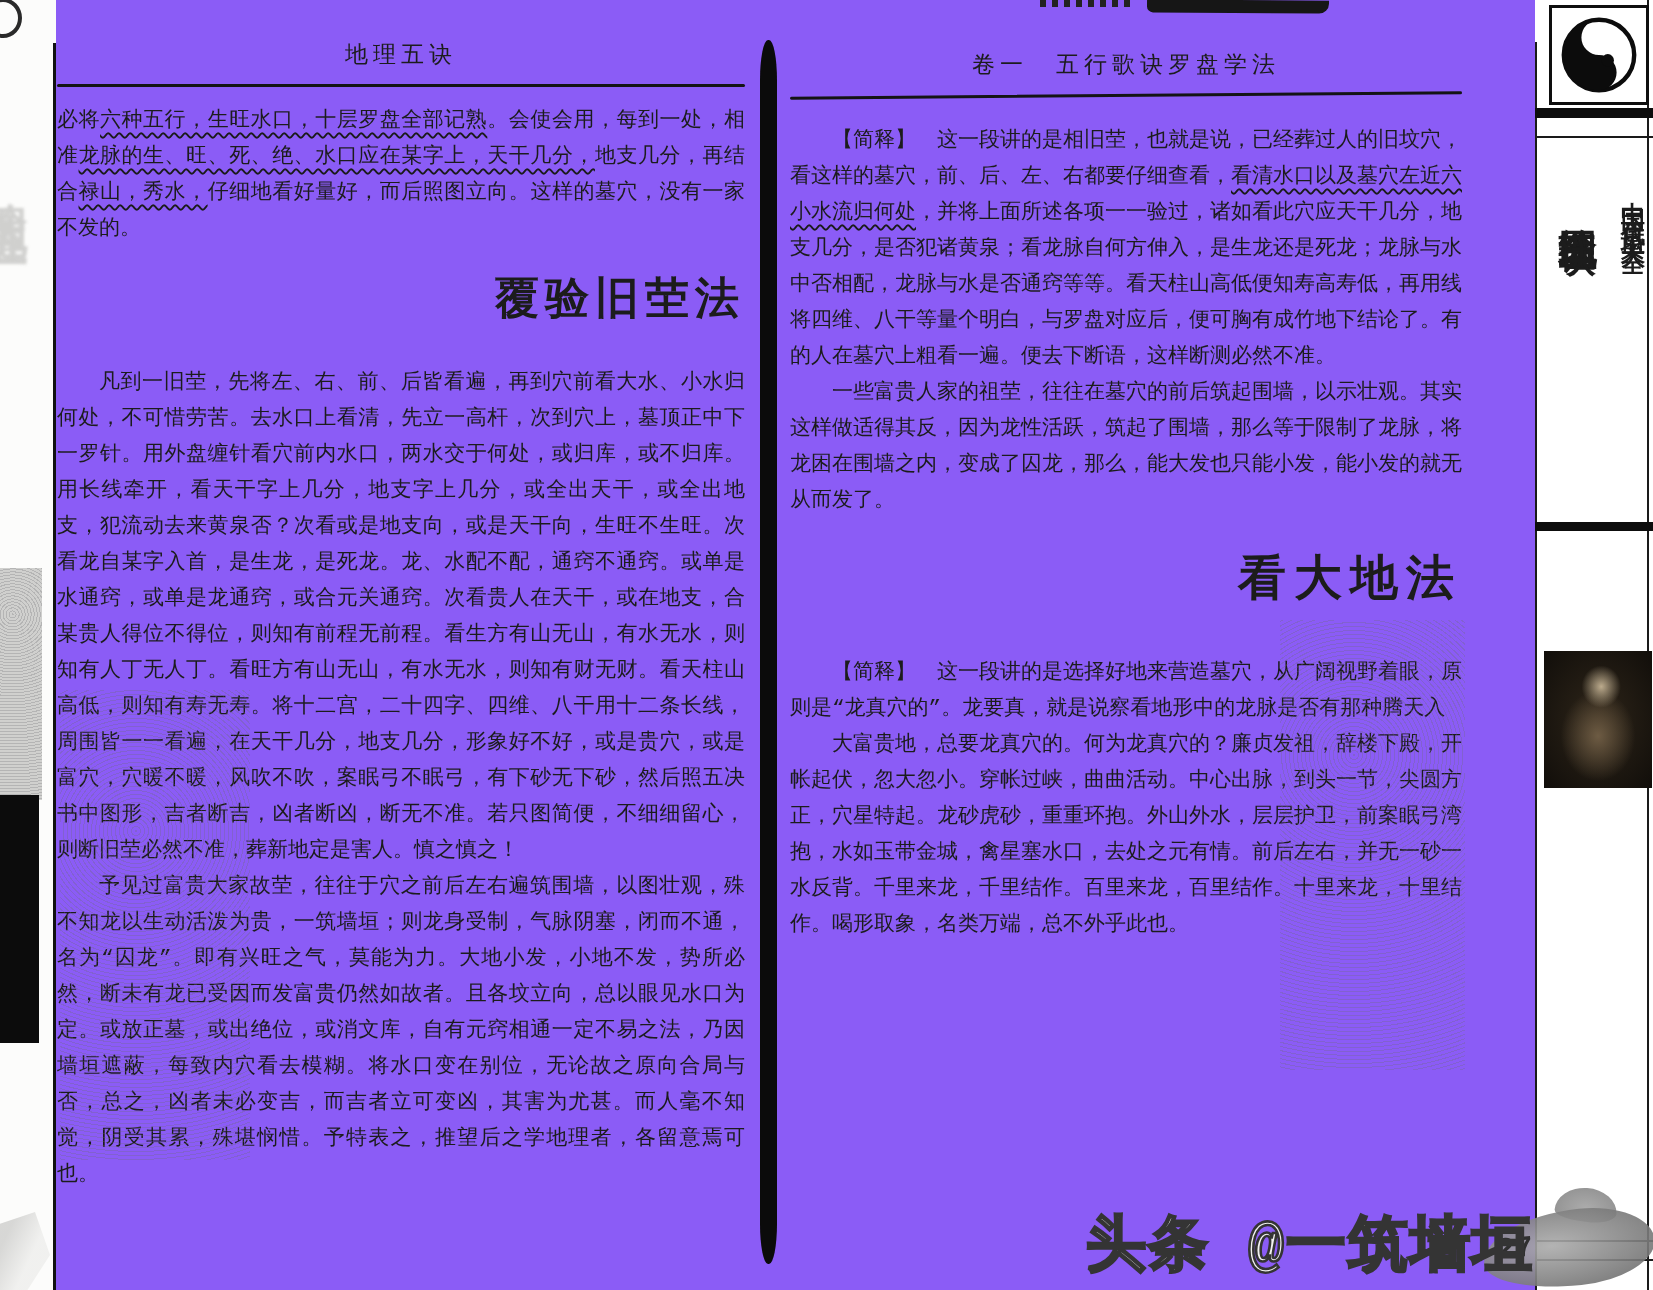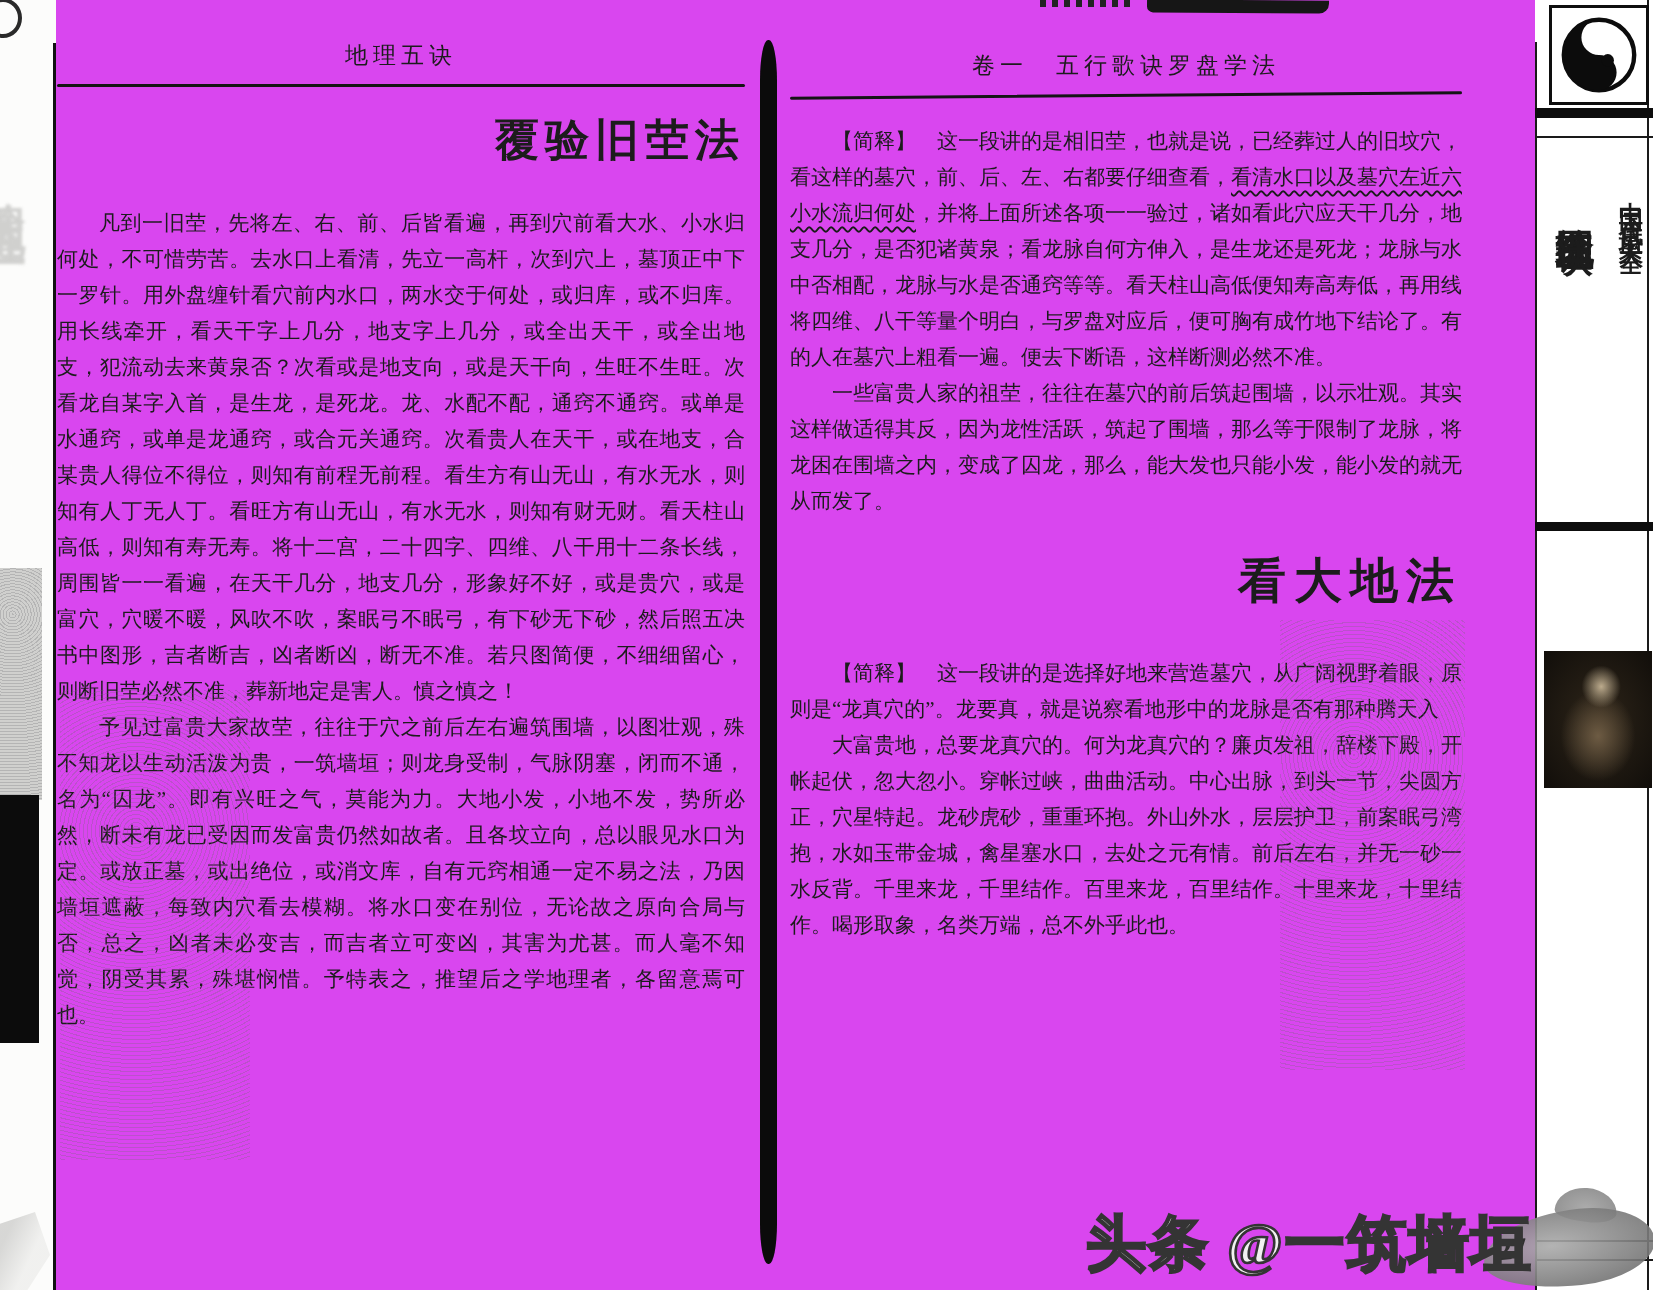--- a/index.html
+++ b/index.html
@@ -1,18 +1,18 @@
 <!DOCTYPE html>
 <html><head>
 <meta charset="utf-8">
 <style>
   html,body{margin:0;padding:0;background:#e8e8e4;}
   #canvas{
-    position:relative;width:1653px;height:1290px;background:#d946ef;
-    overflow:hidden;font-family:Liberation Serif, serif;color:#1c1c1c;
+    position:relative;width:1653px;height:1290px;background:#8b5cf6;
+    overflow:hidden;font-family:Liberation Mono, monospace;color:#1c1c1c;
   }
   
   .edge-strip{position:absolute;left:0;top:0;width:56px;height:1290px;background:#fcfcfb;overflow:hidden;}
   .edge-vline{position:absolute;left:53px;top:43px;width:3px;height:1247px;background:#111;}
   .edge-circle{position:absolute;left:-16px;top:-2px;width:30px;height:32px;border:4px solid #2a2a2a;border-radius:50%;}
   .edge-ghost{position:absolute;left:-26px;top:168px;writing-mode:vertical-rl;text-orientation:upright;
     font-size:44px;font-weight:700;color:#c2c2c0;filter:blur(1.5px);opacity:.75;letter-spacing:6px;}
   .edge-noise{position:absolute;left:0;top:568px;width:42px;height:232px;opacity:.5;
     background:repeating-radial-gradient(circle at 30% 20%, #6f6f6f 0 1px, transparent 1px 3px),#a5a5a3;filter:blur(.7px);}
   .edge-black{position:absolute;left:0;top:795px;width:39px;height:248px;background:#0c0c0c;}
@@ -91,20 +91,21 @@
     <div class="edge-foot"></div>
     <div class="edge-vline"></div>
   </div>
 
   <div class="smudge-dashes"></div>
   <div class="smudge-bar"></div>
 
   <div class="page page-left">
     <h1 class="running-head">地理五诀</h1>
     <div class="head-rule"></div>
+    <p class="body-p intro"><span>必将</span><span class="wavy">六种五行，生旺水口，十层罗盘全部记熟</span><span>。会使会用，每到一处，相准</span><span class="wavy">龙脉的生、旺、死、绝、水口应在某字上，天干几分，</span><span>地支几分，再结合</span><span class="wavy">禄山，秀水，</span><span>仔细地看好量好，而后照图立向。这样的墓穴，没有一家不发的。</span></p>
     <h2 class="sect-title">覆验旧茔法</h2>
     <p class="body-p ind"><span>凡到一旧茔，先将左、右、前、后皆看遍，再到穴前看大水、小水归何处，不可惜劳苦。去水口上看清，先立一高杆，次到穴上，墓顶正中下一罗针。用外盘缠针看穴前内水口，两水交于何处，或归库，或不归库。用长线牵开，看天干字上几分，地支字上几分，或全出天干，或全出地支，犯流动去来黄泉否？次看或是地支向，或是天干向，生旺不生旺。次看龙自某字入首，是生龙，是死龙。龙、水配不配，通窍不通窍。或单是水通窍，或单是龙通窍，或合元关通窍。次看贵人在天干，或在地支，合某贵人得位不得位，则知有前程无前程。看生方有山无山，有水无水，则知有人丁无人丁。看旺方有山无山，有水无水，则知有财无财。看天柱山高低，则知有寿无寿。将十二宫，二十四字、四维、八干用十二条长线，周围皆一一看遍，在天干几分，地支几分，形象好不好，或是贵穴，或是富穴，穴暖不暖，风吹不吹，案眠弓不眠弓，有下砂无下砂，然后照五决书中图形，吉者断吉，凶者断凶，断无不准。若只图简便，不细细留心，则断旧茔必然不准，葬新地定是害人。慎之慎之！</span></p>
     <p class="body-p ind"><span>予见过富贵大家故茔，往往于穴之前后左右遍筑围墙，以图壮观，殊不知龙以生动活泼为贵，一筑墙垣；则龙身受制，气脉阴塞，闭而不通，名为“囚龙”。即有兴旺之气，莫能为力。大地小发，小地不发，势所必然，断未有龙已受因而发富贵仍然如故者。且各坟立向，总以眼见水口为定。或放正墓，或出绝位，或消文库，自有元窍相通一定不易之法，乃因墙垣遮蔽，每致内穴看去模糊。将水口变在别位，无论故之原向合局与否，总之，凶者未必变吉，而吉者立可变凶，其害为尤甚。而人毫不知觉，阴受其累，殊堪悯惜。予特表之，推望后之学地理者，各留意焉可也。</span></p>
   </div>
 
   <div class="gutter"></div>
 
   <div class="page page-right">
     <h1 class="running-head">卷一　五行歌诀罗盘学法</h1>
     <div class="head-rule"></div>

